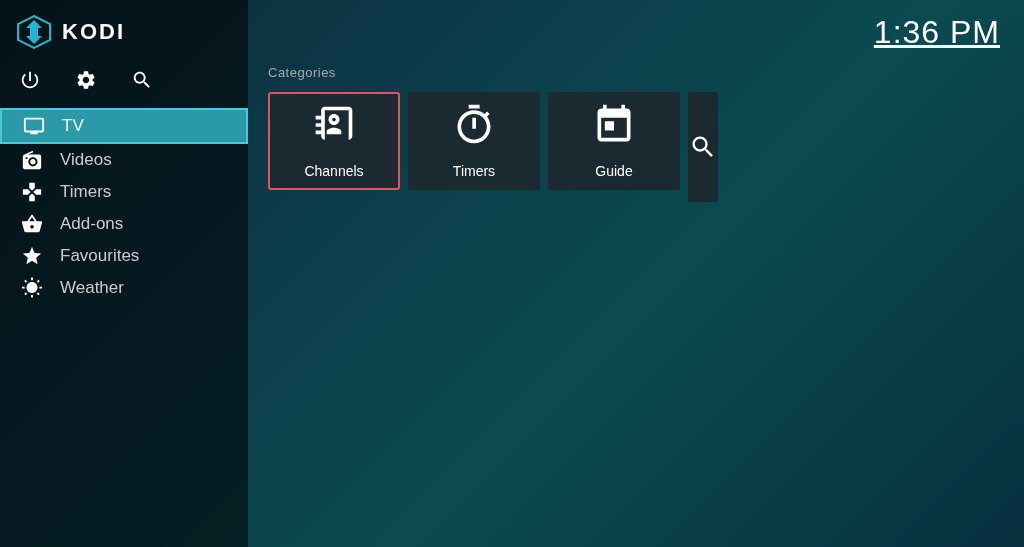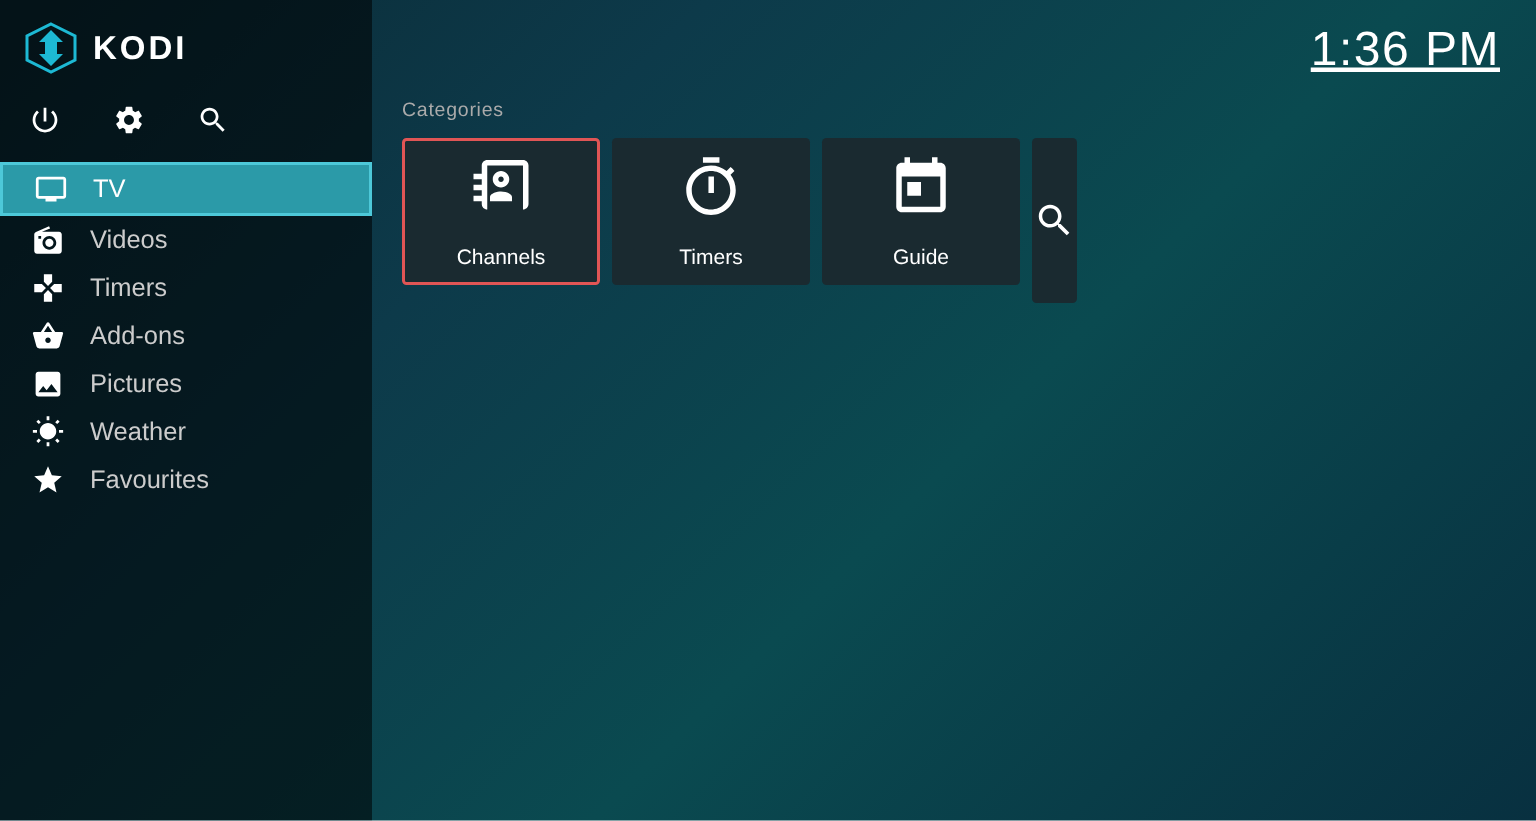--- a/index.html
+++ b/index.html
@@ -243,46 +243,38 @@
 
     <div class="nav-item">
       <div class="nav-icon">
         <svg width="22" height="22" viewBox="0 0 24 24" fill="#aaaaaa">
           <path d="M17.21 9l-4.38-6.56c-.19-.28-.51-.42-.83-.42-.32 0-.64.14-.83.43L6.79 9H2c-.55 0-1 .45-1 1 0 .09.01.18.04.27l2.54 9.27c.23.84 1 1.46 1.92 1.46h13c.92 0 1.69-.62 1.93-1.46l2.54-9.27L23 10c0-.55-.45-1-1-1h-4.79zM9 9l3-4.4L15 9H9zm3 8c-1.1 0-2-.9-2-2s.9-2 2-2 2 .9 2 2-.9 2-2 2z"></path>
         </svg>
       </div>
       <span>Add-ons</span>
     </div>
 
-    <div class="nav-item">
-      <div class="nav-icon">
-        <svg width="22" height="22" viewBox="0 0 24 24" fill="#aaaaaa">
-          <path d="M21 19V5c0-1.1-.9-2-2-2H5c-1.1 0-2 .9-2 2v14c0 1.1.9 2 2 2h14c1.1 0 2-.9 2-2zM8.5 13.5l2.5 3.01L14.5 12l4.5 6H5l3.5-4.5z"></path>
-        </svg>
-      </div>
-      <span>Pictures</span>
-    </div>
-
+
+
+    <div class="nav-item">
+      <div class="nav-icon">
+        <svg width="22" height="22" viewBox="0 0 24 24" fill="#aaaaaa">
+          <path d="M12 17.27L18.18 21l-1.64-7.03L22 9.24l-7.19-.61L12 2 9.19 8.63 2 9.24l5.46 4.73L5.82 21z"></path>
+        </svg>
+      </div>
+      <span>Favourites</span>
+    </div>
 
     <div class="nav-item">
       <div class="nav-icon">
         <svg width="22" height="22" viewBox="0 0 24 24" fill="#aaaaaa">
           <path d="M6.76 4.84l-1.8-1.79-1.41 1.41 1.79 1.79 1.42-1.41zM4 10.5H1v2h3v-2zm9-9.95h-2V3.5h2V.55zm7.45 3.91l-1.41-1.41-1.79 1.79 1.41 1.41 1.79-1.79zm-3.21 13.7l1.79 1.8 1.41-1.41-1.8-1.79-1.4 1.4zM20 10.5v2h3v-2h-3zm-8-5c-3.31 0-6 2.69-6 6s2.69 6 6 6 6-2.69 6-6-2.69-6-6-6zm-1 16.95h2V19.5h-2v2.95zm-7.45-3.91l1.41 1.41 1.79-1.8-1.41-1.41-1.79 1.8z"></path>
         </svg>
       </div>
       <span>Weather</span>
-    </div>
-
-    <div class="nav-item">
-      <div class="nav-icon">
-        <svg width="22" height="22" viewBox="0 0 24 24" fill="#aaaaaa">
-          <path d="M12 17.27L18.18 21l-1.64-7.03L22 9.24l-7.19-.61L12 2 9.19 8.63 2 9.24l5.46 4.73L5.82 21z"></path>
-        </svg>
-      </div>
-      <span>Favourites</span>
     </div>
 
   </nav>
 </div>
 
 <div class="main-content">
   <div class="top-bar">
     <span class="clock">1:36 PM</span>
   </div>
 

